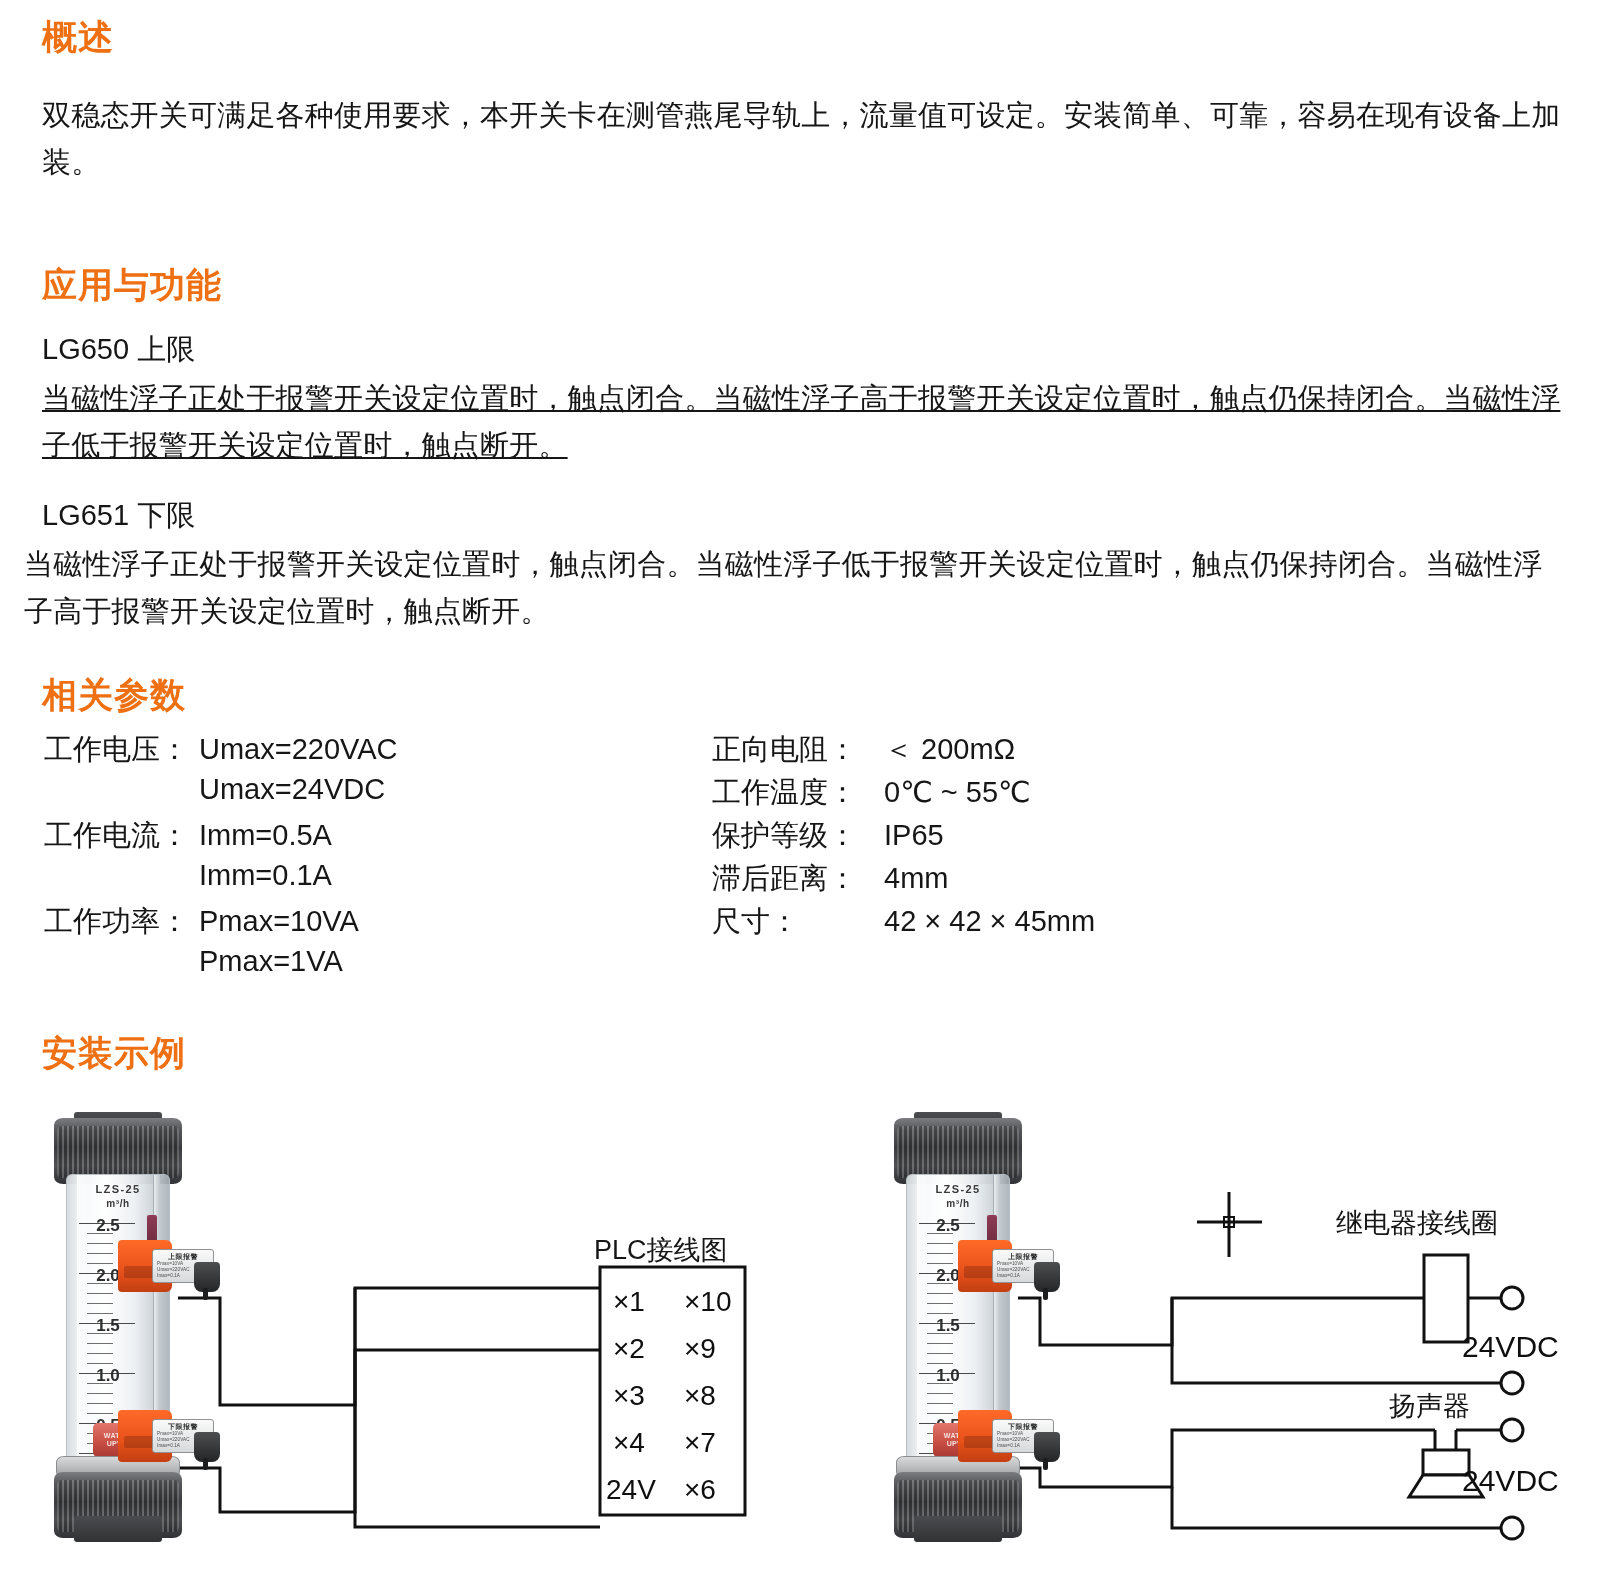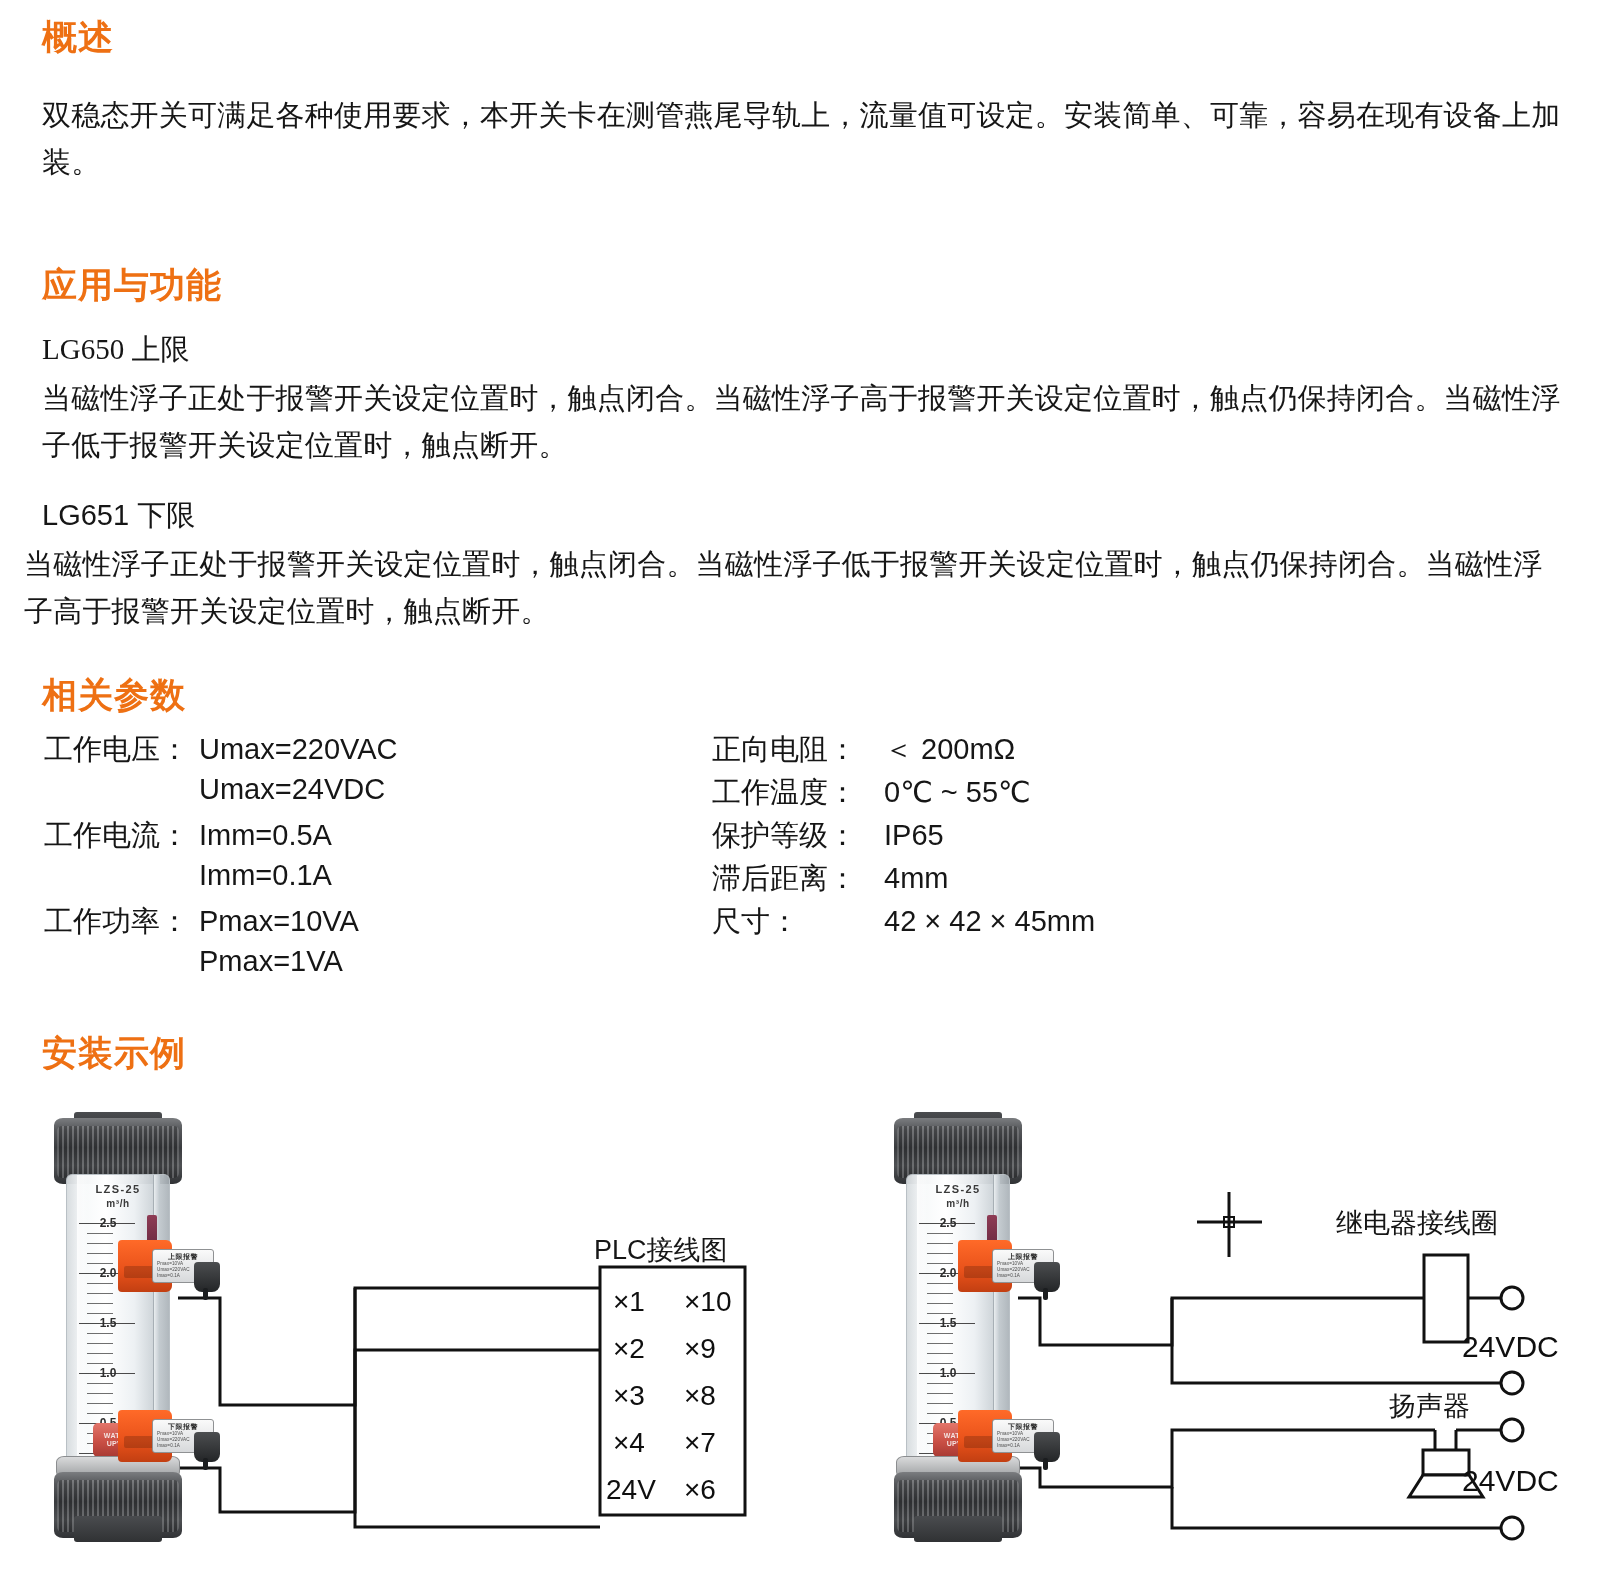--- a/index.html
+++ b/index.html
@@ -99,21 +99,21 @@
     font-family:"Liberation Sans", sans-serif; color:#3a3a3a; font-weight:700;
   }
   .model-name { top:8px; font-size:11px; letter-spacing:1.4px; }
   .model-unit { top:23px; font-size:10px; letter-spacing:.6px; }
   .tick {
     position:absolute; left:12px; width:56px; height:1px; background:#4a4a4a;
   }
   .tick.minor { left:20px; width:26px; background:#6f6f6f; }
   .tick-num {
     position:absolute; left:10px; width:62px; text-align:center;
-    font-size:12px; font-weight:700; color:#2e2e2e; transform: translateY(-7px);
+    font-size:17px; font-weight:700; color:#2e2e2e; transform: translateY(-7px);
   }
   .tick-num.small { font-size:10px; }
   .float-ball {
     position:absolute; left:26px; bottom:8px; width:48px; height:34px;
     background: linear-gradient(180deg,#e3766b,#c94f45 55%,#a83a33);
     border-radius: 5px;
   }
   .float-ball span{
     position:absolute; left:0; width:100%; text-align:center; color:#f4e3e1;
     font-size:7px; font-weight:700; line-height:8px; top:9px; letter-spacing:.3px;
@@ -177,22 +177,22 @@
 <body>
 
 <div class="page">
 
   <div class="h-section" style="left:42px; top:14px;">概述</div>
 
   <div class="body-text" style="left:42px; top:92px; width:1520px;">双稳态开关可满足各种使用要求，本开关卡在测管燕尾导轨上，流量值可设定。安装简单、可靠，容易在现有设备上加装。</div>
 
   <div class="h-section" style="left:42px; top:262px;">应用与功能</div>
 
-  <div class="sub-label" style="left:42px; top:330px;font-family:Liberation Serif, serif;">LG650 上限</div>
-  <div class="body-text" style="left:42px; top:375px; width:1520px;">当磁性浮子正处于报警开关设定位置时，触点闭合。当磁性浮子高于报警开关设定位置时，触点仍保持闭合。当磁性浮子低于报警开关设定位置时，触点断开。</div>
+  <div class="sub-label" style="left:42px; top:330px;">LG650 上限</div>
+  <div class="body-text" style="left:42px; top:375px; width:1520px;text-decoration:underline;">当磁性浮子正处于报警开关设定位置时，触点闭合。当磁性浮子高于报警开关设定位置时，触点仍保持闭合。当磁性浮子低于报警开关设定位置时，触点断开。</div>
 
   <div class="sub-label" style="left:42px; top:496px;">LG651 下限</div>
   <div class="body-text" style="left:24px; top:541px; width:1520px;">当磁性浮子正处于报警开关设定位置时，触点闭合。当磁性浮子低于报警开关设定位置时，触点仍保持闭合。当磁性浮子高于报警开关设定位置时，触点断开。</div>
 
   <div class="h-section" style="left:42px; top:672px;">相关参数</div>
 
   <div class="param-col" style="left:44px; top:730px;">
     <div class="param-row">
       <span class="param-key">工作电压：</span>
       <span class="param-val">Umax=220VAC</span>

